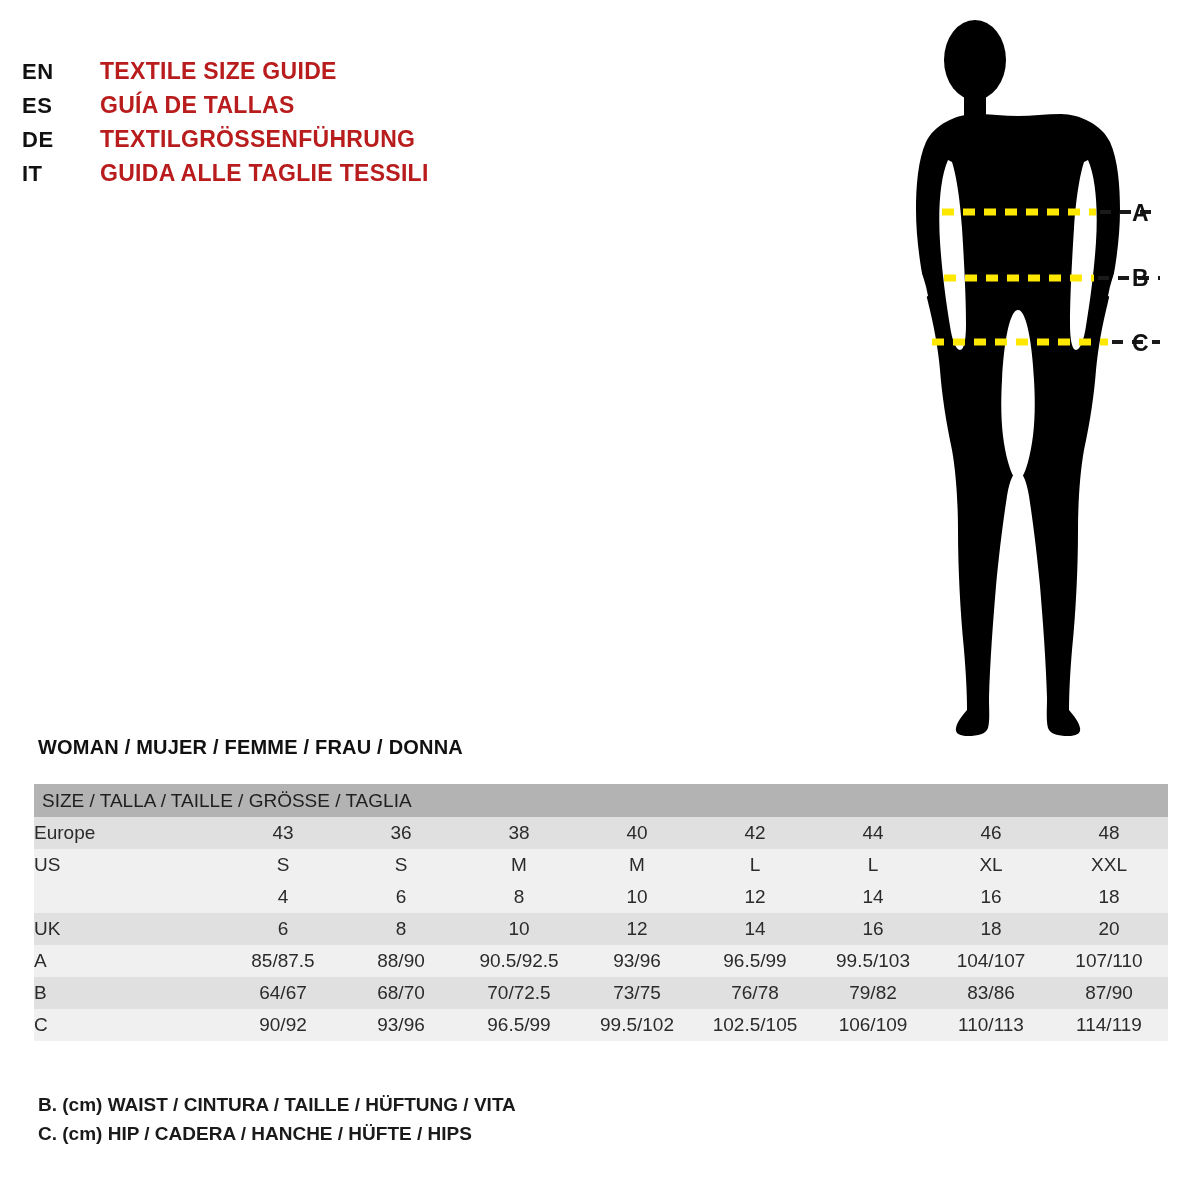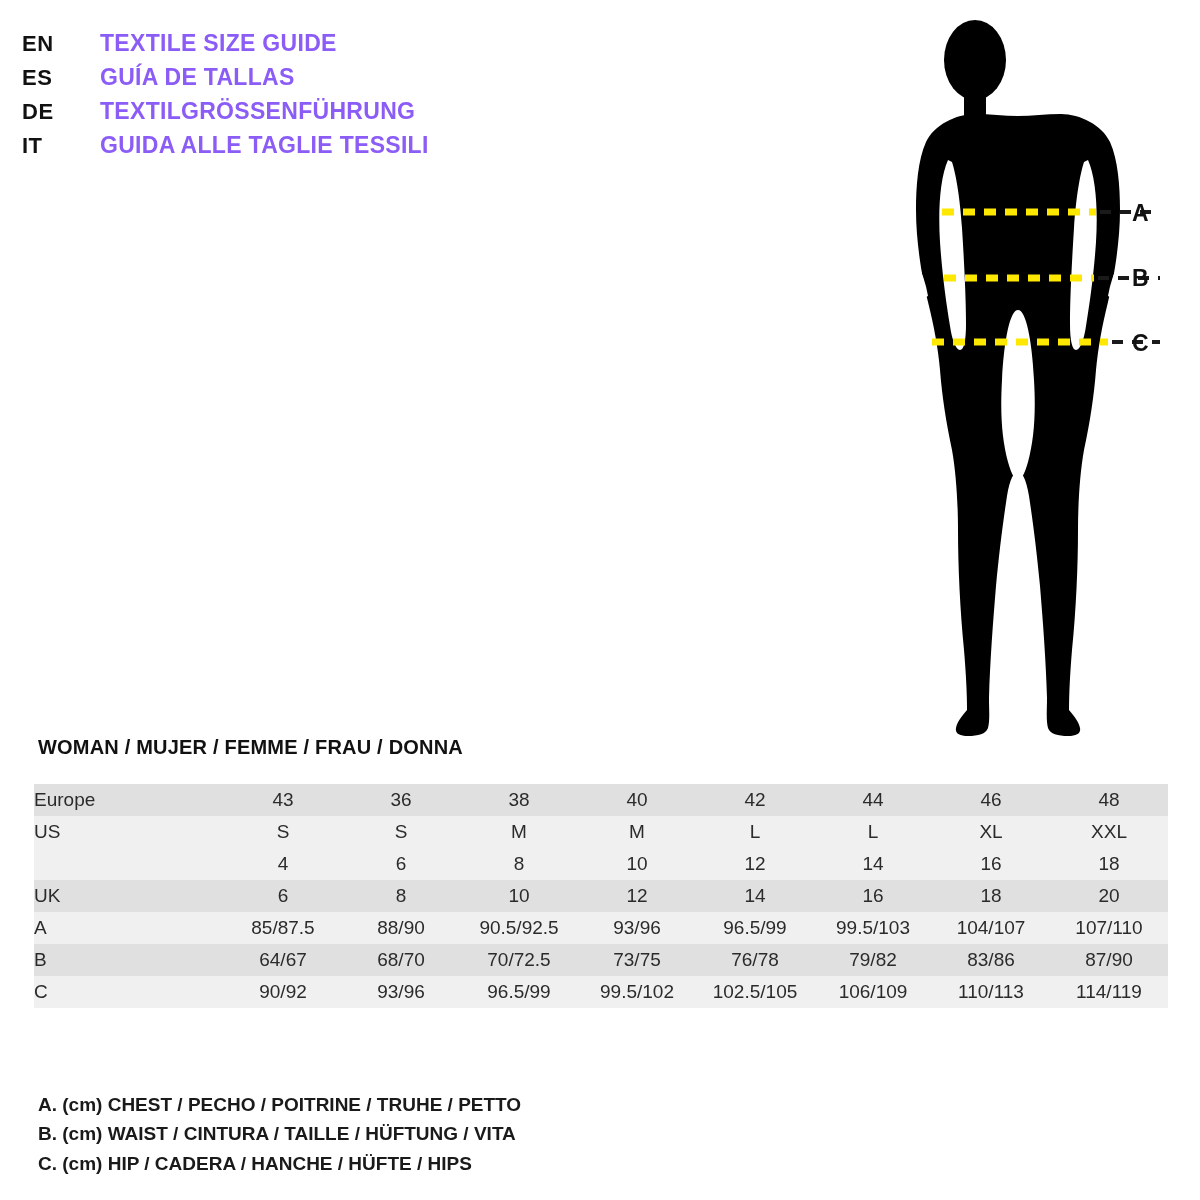--- a/index.html
+++ b/index.html
@@ -32,22 +32,23 @@
     width: 78px;
     font-size: 22px;
     font-weight: bold;
     letter-spacing: 0.5px;
     color: #111;
   }
   .title-text {
     font-size: 23px;
     font-weight: bold;
     letter-spacing: 0.3px;
-    color: #8b5cf6;
+    color: #b91c1c;
     white-space: nowrap;
+    margin-top: 28px;
   }
 
   
   .figure-wrap {
     position: absolute;
     left: 860px;
     top: 10px;
     width: 330px;
     height: 730px;
   }
@@ -245,20 +246,23 @@
 
   <div class="measure-label label-a">A</div>
   <div class="measure-label label-b">B</div>
   <div class="measure-label label-c">C</div>
 </div>
 
 <div class="section-heading">WOMAN / MUJER / FEMME / FRAU / DONNA</div>
 
 <table class="size-table">
   <tbody>
+    <tr class="header-row">
+      <th colspan="9">SIZE / TALLA / TAILLE / GRÖSSE / TAGLIA</th>
+    </tr>
 
     <tr class="band-dark">
       <td class="rowlabel">Europe</td>
       <td class="val">43</td>
       <td class="val">36</td>
       <td class="val">38</td>
       <td class="val">40</td>
       <td class="val">42</td>
       <td class="val">44</td>
       <td class="val">46</td>
@@ -333,16 +337,15 @@
       <td class="val">99.5/102</td>
       <td class="val">102.5/105</td>
       <td class="val">106/109</td>
       <td class="val">110/113</td>
       <td class="val">114/119</td>
     </tr>
   </tbody>
 </table>
 
 <div class="footnotes">
-  <div class="footnote">A. (cm) CHEST / PECHO / POITRINE / TRUHE / PETTO</div>
   <div class="footnote">B. (cm) WAIST / CINTURA / TAILLE / HÜFTUNG / VITA</div>
   <div class="footnote">C. (cm) HIP / CADERA / HANCHE / HÜFTE / HIPS</div>
 </div>
 
 </body></html>

